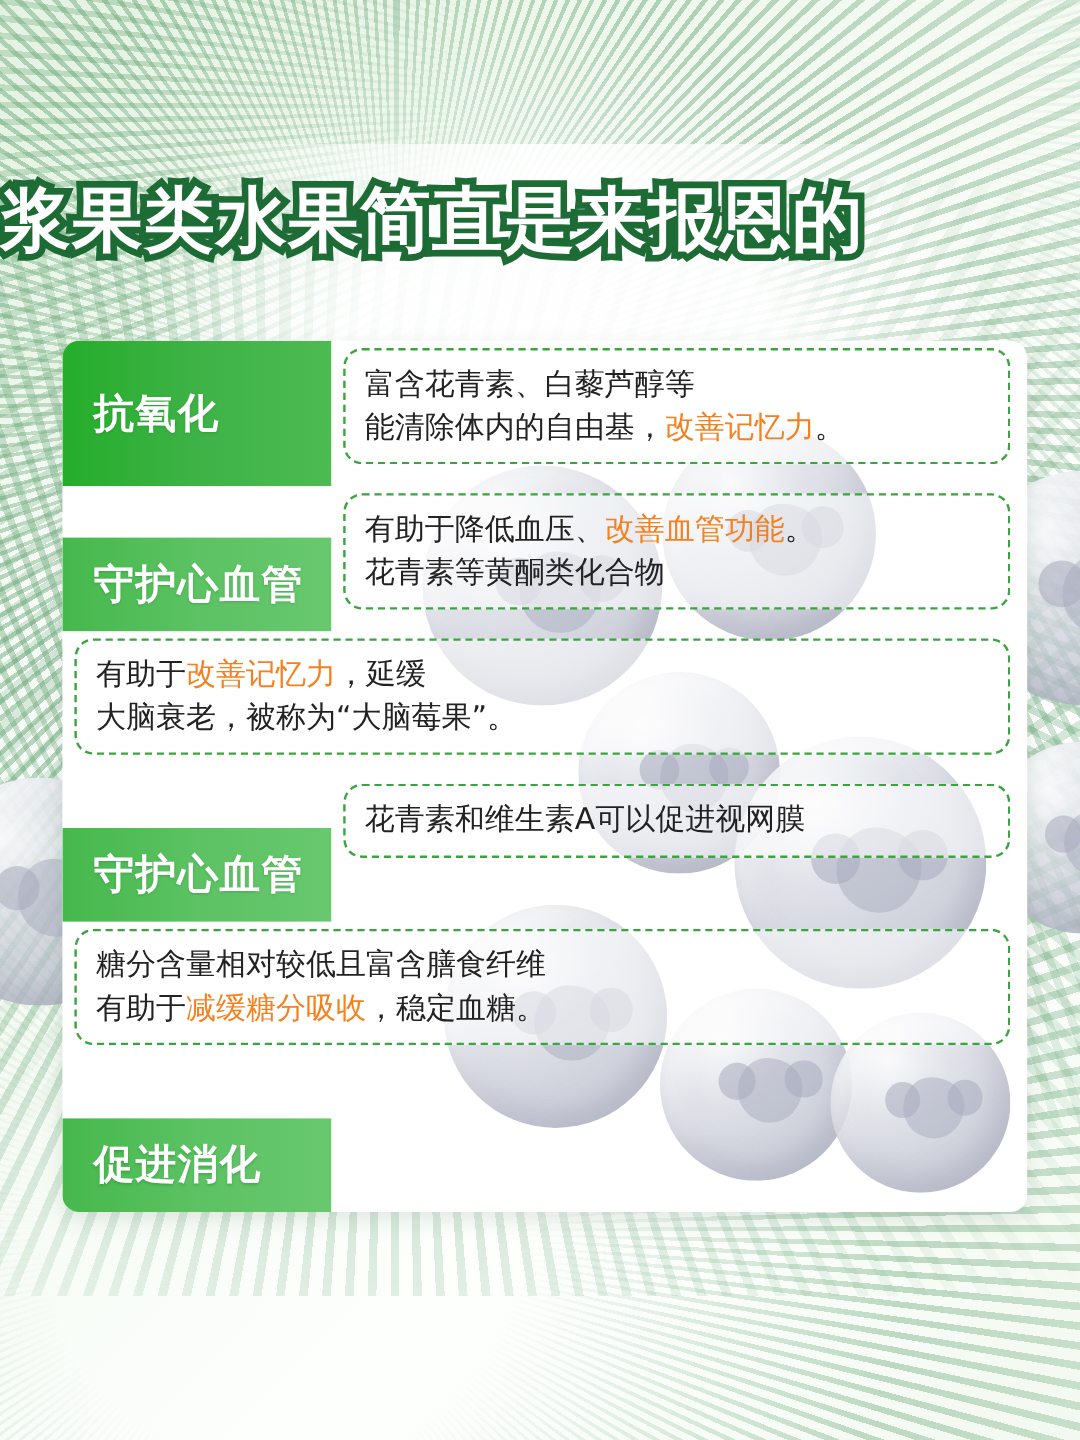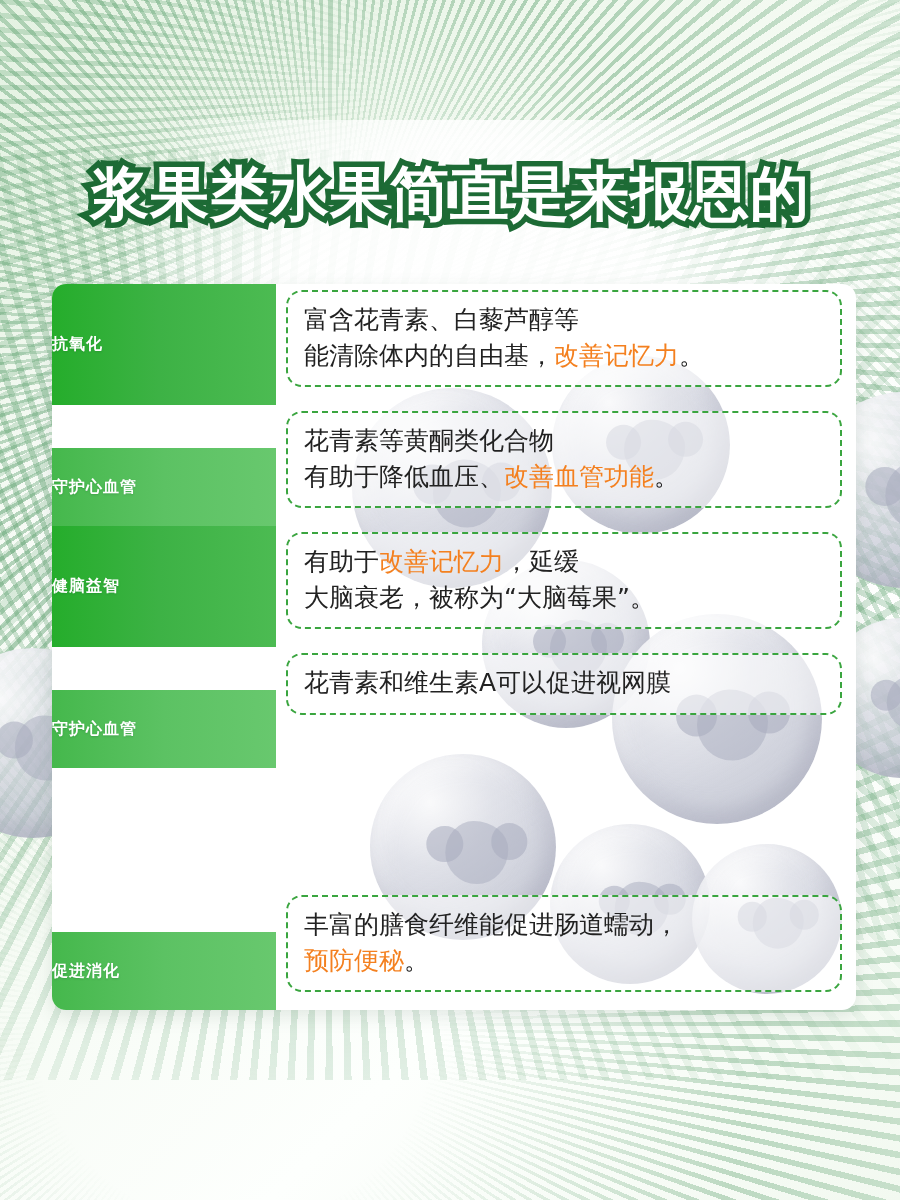--- a/index.html
+++ b/index.html
@@ -103,22 +103,22 @@
     border-radius: 50%;
     background: rgba(168,172,190,0.55);
   }
   .crown::before { width: 58%; height: 58%; left: -30%; top: 8%; }
   .crown::after  { width: 58%; height: 58%; right: -30%; top: 4%; }
 
   
   .title-wrap {
     position: absolute;
     left: 0; right: 0;
-    top: 155px;
-    text-align: center;
+    top: 144px;
+    text-align: left;
   }
   .title {
     display: inline-block;
     font-family: "DejaVu Sans", "Liberation Sans", sans-serif;
     font-size: 59px;
     font-weight: 700;
     letter-spacing: 1px;
     color: #ffffff;
     -webkit-text-stroke: 11px #1d6b35;
     paint-order: stroke fill;
@@ -156,25 +156,26 @@
 
   .row {
     display: flex;
     flex: 1 1 0;
     min-height: 0;
   }
   .row-label {
     flex: 0 0 224px;
     display: flex;
     align-items: center;
+    padding-left: 26px;
     box-sizing: border-box;
     color: #ffffff;
     font-family: "DejaVu Sans", "Liberation Sans", sans-serif;
     font-weight: 700;
-    font-size: 16px;
+    font-size: 34px;
     letter-spacing: 1px;
     text-shadow: 0 1px 2px rgba(20,90,40,0.25);
   }
   .row.odd  .row-label { background: linear-gradient(90deg, #25ad2b 0%, #3db245 48%, #4cbb52 100%); }
   .row.even .row-label { background: linear-gradient(90deg, #45b84c 0%, #5cc263 50%, #68c86e 100%); margin-top: 43px; }
 
   .row-body {
     flex: 1 1 auto;
     display: flex;
     align-items: flex-start;
@@ -258,49 +259,48 @@
             <div class="dash-box">
               <div class="dash-line"><span>富含花青素、白藜芦醇等</span></div>
               <div class="dash-line"><span>能清除体内的自由基，</span><span class="hl">改善记忆力</span><span>。</span></div>
             </div>
           </div>
         </div>
         <div class="row even">
           <div class="row-label">守护心血管</div>
           <div class="row-body">
             <div class="dash-box">
+              <div class="dash-line"><span>有助于降低血压、</span><span class="hl">改善血管功能</span><span>。</span></div>
               <div class="dash-line"><span>花青素等黄酮类化合物</span></div>
-              <div class="dash-line"><span>有助于降低血压、</span><span class="hl">改善血管功能</span><span>。</span></div>
             </div>
           </div>
         </div>
         <div class="row odd">
-          <div class="row-label">健脑益智</div>
           <div class="row-body">
             <div class="dash-box">
               <div class="dash-line"><span>有助于</span><span class="hl">改善记忆力</span><span>，延缓</span></div>
               <div class="dash-line"><span>大脑衰老，被称为“大脑莓果”。</span></div>
             </div>
           </div>
         </div>
         <div class="row even">
           <div class="row-label">守护心血管</div>
           <div class="row-body">
             <div class="dash-box">
               <div class="dash-line"><span>花青素和维生素A可以促进视网膜</span></div>
             </div>
           </div>
         </div>
         <div class="row odd">
+          <div class="row-body">
+            <div class="dash-box">
+              <div class="dash-line"><span>糖分含量相对较低且富含膳食纤维</span></div>
+              <div class="dash-line"><span>有助于</span><span class="hl">减缓糖分吸收</span><span>，稳定血糖。</span></div>
+            </div>
+          </div>
         </div>
         <div class="row even">
           <div class="row-label">促进消化</div>
-          <div class="row-body">
-            <div class="dash-box">
-              <div class="dash-line"><span>丰富的膳食纤维能促进肠道蠕动，</span></div>
-              <div class="dash-line"><span class="hl">预防便秘</span><span>。</span></div>
-            </div>
-          </div>
         </div>
       </div>
   </div>
 
 </div>
 
 </body></html>

